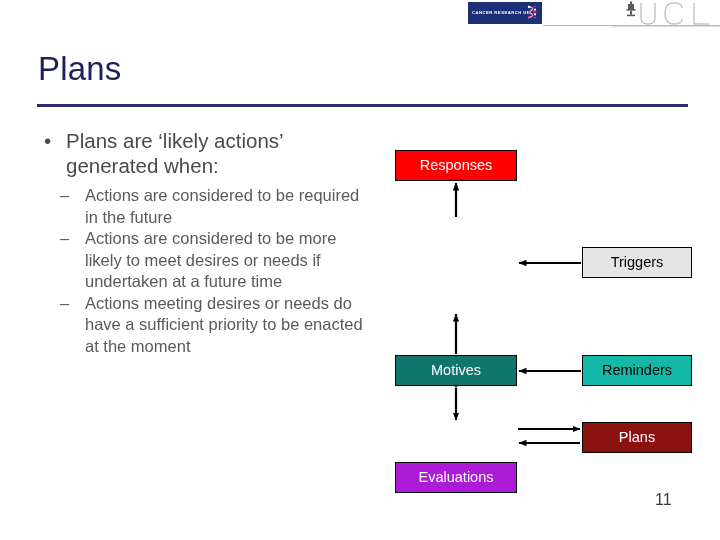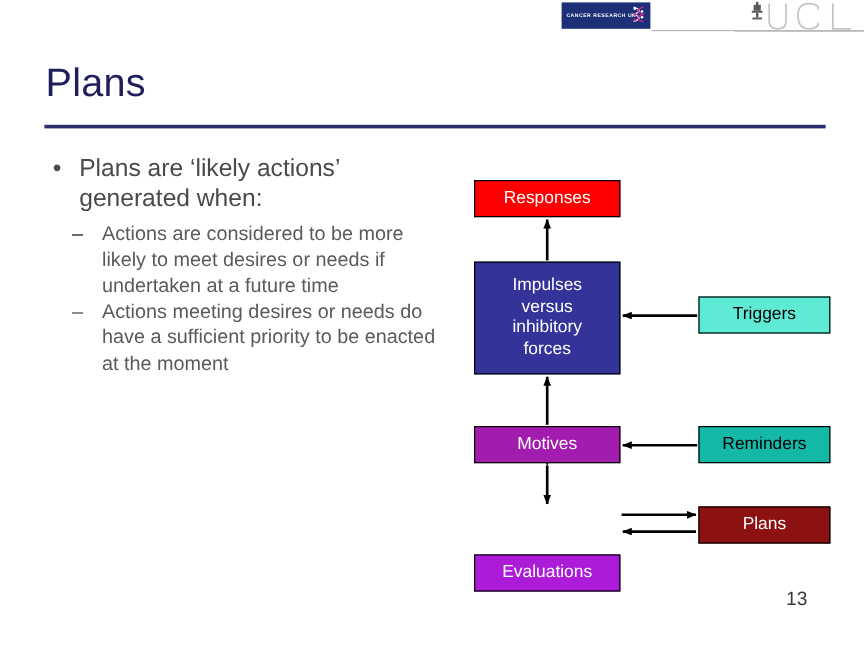--- a/index.html
+++ b/index.html
@@ -128,23 +128,23 @@
     font-size: 14.5px;
     line-height: 17.5px;
     pointer-events: auto;
   }
 
   #node-responses  { left: 395px; top: 150px; width: 122px; height: 31px;
                      background: #fe0000; color: #ffffff; }
   #node-impulses   { left: 395px; top: 218px; width: 122px; height: 94px;
                      background: #33339a; color: #ffffff; }
   #node-triggers   { left: 582px; top: 247px; width: 110px; height: 31px;
-                     background: #5eead4; color: #000000; }
+                     background: #e5e5e5; color: #000000; }
   #node-motives    { left: 395px; top: 355px; width: 122px; height: 31px;
-                     background: #a21caf; color: #ffffff; }
+                     background: #0f766e; color: #ffffff; }
   #node-reminders  { left: 582px; top: 355px; width: 110px; height: 31px;
                      background: #14b8a6; color: #000000; }
   #node-evaluations{ left: 395px; top: 422px; width: 122px; height: 31px;
                      background: #ac1bd8; color: #ffffff; margin-top: 40px; }
   #node-plans      { left: 582px; top: 422px; width: 110px; height: 31px;
                      background: #8c1212; color: #ffffff; }
 
   #arrows { position: absolute; left: 0; top: 0; width: 720px; height: 540px; }
 
   
@@ -198,20 +198,21 @@
 <div id="title-rule"></div>
 
 <div id="body-text">
   <div class="l1-item">
     <span class="l1-bullet">•</span>
     <span>Plans are ‘likely actions’ generated when:</span>
   </div>
   <div class="l2-list">
     <div class="l2-item">
       <span class="l2-bullet">–</span>
+      <span>Actions are considered to be required in the future</span>
     </div>
     <div class="l2-item">
       <span class="l2-bullet">–</span>
       <span>Actions are considered to be more likely to meet desires or needs if undertaken at a future time</span>
     </div>
     <div class="l2-item">
       <span class="l2-bullet">–</span>
       <span>Actions meeting desires or needs do have a sufficient priority to be enacted at the moment</span>
     </div>
   </div>
@@ -239,33 +240,25 @@
 
     <line x1="456" y1="388" x2="456" y2="420" stroke="#000" stroke-width="2.2" marker-start="url(#ah2)" marker-end="url(#ah)"></line>
 
     <line x1="518" y1="429" x2="580" y2="429" stroke="#000" stroke-width="2.2" marker-end="url(#ah)"></line>
 
     <line x1="580" y1="443" x2="519" y2="443" stroke="#000" stroke-width="2.2" marker-end="url(#ah)"></line>
   </svg>
 
   <div class="node" id="node-responses">Responses</div>
 
-  <div class="node" id="node-impulses">
-    <div>
-      <div>Impulses</div>
-      <div>versus</div>
-      <div>inhibitory</div>
-      <div>forces</div>
-    </div>
-  </div>
 
   <div class="node" id="node-triggers">Triggers</div>
 
   <div class="node" id="node-motives">Motives</div>
 
   <div class="node" id="node-reminders">Reminders</div>
 
   <div class="node" id="node-evaluations">Evaluations</div>
 
   <div class="node" id="node-plans">Plans</div>
 </div>
 
-<div id="page-number">13</div>
+<div id="page-number">11</div>
 
 </body></html>

